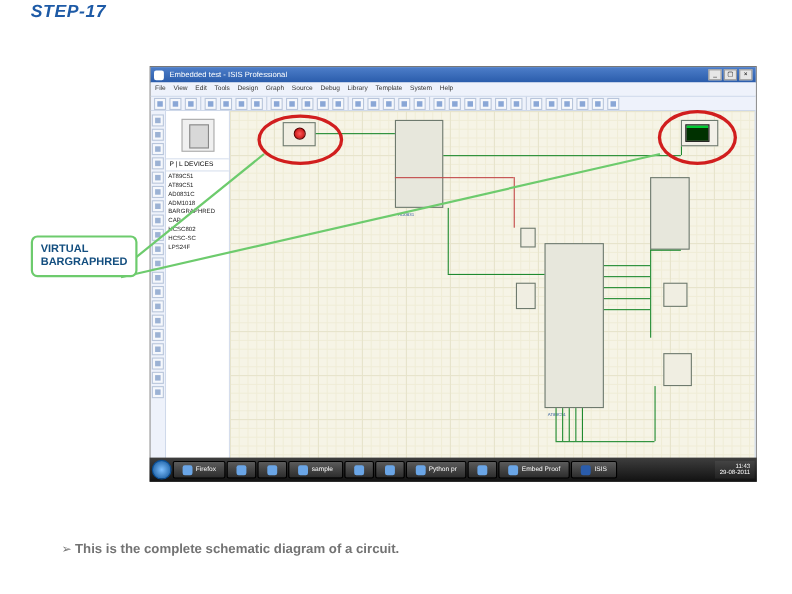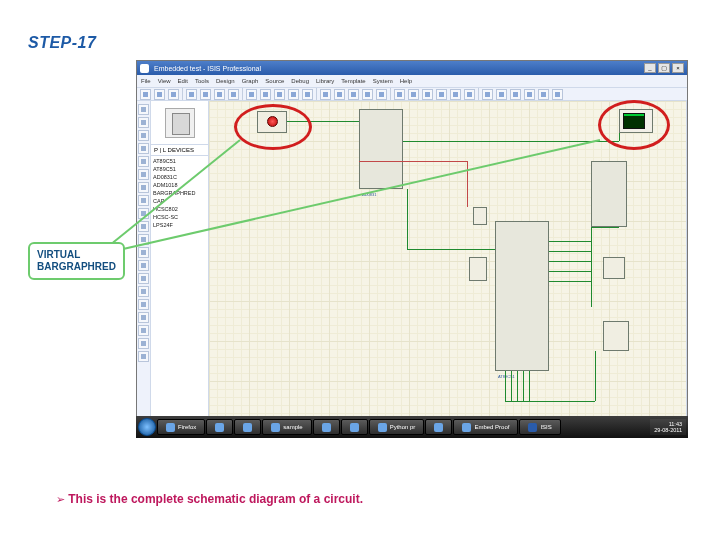--- a/index.html
+++ b/index.html
@@ -1,17 +1,17 @@
 <!DOCTYPE html>
 <html><head>
 <meta charset="utf-8">
 <style>
   * { box-sizing: border-box; margin: 0; padding: 0; }
   html, body { width: 720px; height: 540px; font-family: Arial, sans-serif; background: #fff; overflow: hidden; }
-  .slide { width: 720px; height: 540px; position: relative; padding: 34px 28px; }
+  .slide { width: 720px; height: 540px; position: relative; padding: 2px 28px; }
   .step-title { color: #1d5aa6; font-size: 16px; font-weight: 700; font-style: italic; letter-spacing: .5px; }
   .app-window { position: absolute; left: 136px; top: 60px; width: 552px; height: 378px; border: 1px solid #777; background: #fff; }
   .titlebar { height: 14px; background: linear-gradient(#4d7ec9,#2a5cab); display: flex; align-items: center; padding: 0 3px; gap: 2px; }
   .titlebar .icon { width: 9px; height: 9px; background: #fff; border-radius: 2px; }
   .titlebar .title { color: #fff; font-size: 7px; flex: 1; padding-left: 3px; white-space: nowrap; overflow: hidden; }
   .titlebar .winbtn { width: 12px; height: 10px; background: #e6e6e6; border: 1px solid #999; font-size: 6px; text-align: center; line-height: 8px; }
   .menubar { height: 12px; background: #eef2fb; display: flex; align-items: center; gap: 7px; padding: 0 4px; font-size: 6px; color: #333; }
   .menubar span { cursor: default; }
   .toolbar { height: 14px; background: #eef2fb; border-top: 1px solid #cfd9ea; border-bottom: 1px solid #cfd9ea; display: flex; align-items: center; gap: 3px; padding: 0 3px; }
   .tbtn { width: 11px; height: 11px; background: #f6f8fc; border: 1px solid #b8c5db; position: relative; }
@@ -47,24 +47,24 @@
   .comp-scope::after { content: ""; position: absolute; left: 3px; top: 3px; width: 20px; height: 14px; background: linear-gradient(#0c3 0 2px, #003100 2px); border: 1px solid #111; }
   .small-box { position: absolute; background: #f0eee2; border: 1px solid #6e7a6e; }
   .statusbar { height: 12px; background: #eef2fb; border-top: 1px solid #cfd9ea; display: flex; align-items: center; font-size: 6px; color: #333; gap: 4px; padding: 0 3px; }
   .playctrl { display: flex; gap: 2px; }
   .playctrl .btn { width: 10px; height: 8px; background: #fff; border: 1px solid #999; }
   .taskbar { position: absolute; left: 136px; bottom: 102px; width: 552px; height: 22px; background: linear-gradient(#3e3e3e,#111); display: flex; align-items: center; gap: 1px; padding: 0 2px; }
   .task-orb { width: 18px; height: 18px; border-radius: 50%; background: radial-gradient(#7ec0ff,#0a4d92); border: 1px solid #0a4d92; }
   .task-item { height: 16px; padding: 0 8px; background: linear-gradient(#5b5b5b,#2d2d2d); border: 1px solid #000; border-radius: 2px; font-size: 6px; color: #fff; display: flex; align-items: center; gap: 3px; }
   .task-item .ico { width: 9px; height: 9px; background: #6aa5e6; border-radius: 2px; }
   .tray { margin-left: auto; height: 16px; padding: 0 4px; background: linear-gradient(#444,#222); color: #fff; font-size: 5.5px; display: flex; flex-direction: column; justify-content: center; align-items: flex-end; line-height: 6.5px; }
-  .callout-vi { position: absolute; left: 28px; top: 242px; border: 2px solid #6dcb6d; border-radius: 6px; padding: 5px 7px; background: #fff; font-size: 10px; font-weight: 700; color: #134e7f; line-height: 12px; z-index: 5; }
+  .callout-vi { position: absolute; left: 28px; top: 214px; border: 2px solid #6dcb6d; border-radius: 6px; padding: 5px 7px; background: #fff; font-size: 10px; font-weight: 700; color: #134e7f; line-height: 12px; z-index: 5; }
   .red-oval { position: absolute; border: 3px solid #d11e1e; border-radius: 50%; z-index: 4; pointer-events: none; }
   svg.lines { position: absolute; left: 0; top: 0; width: 720px; height: 540px; z-index: 3; pointer-events: none; }
-  .bullet { position: absolute; left: 56px; bottom: 34px; font-size: 12px; color: #be185d; }
+  .bullet { position: absolute; left: 56px; bottom: 34px; font-size: 12px; color: #737373; }
   .bullet .tri { font-size: 11px; margin-right: 3px; }
   .bullet b { font-weight: 700; }
 </style>
 </head>
 <body>
 
 <div class="slide">
   <div class="step-title">STEP-17</div>
 
   <div class="app-window">

